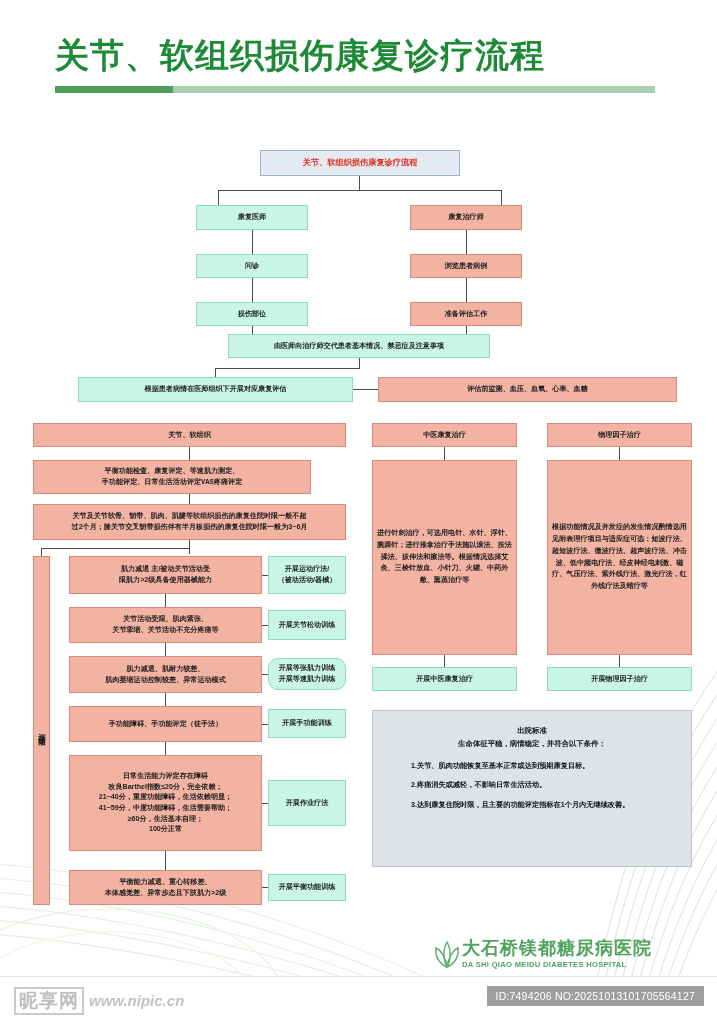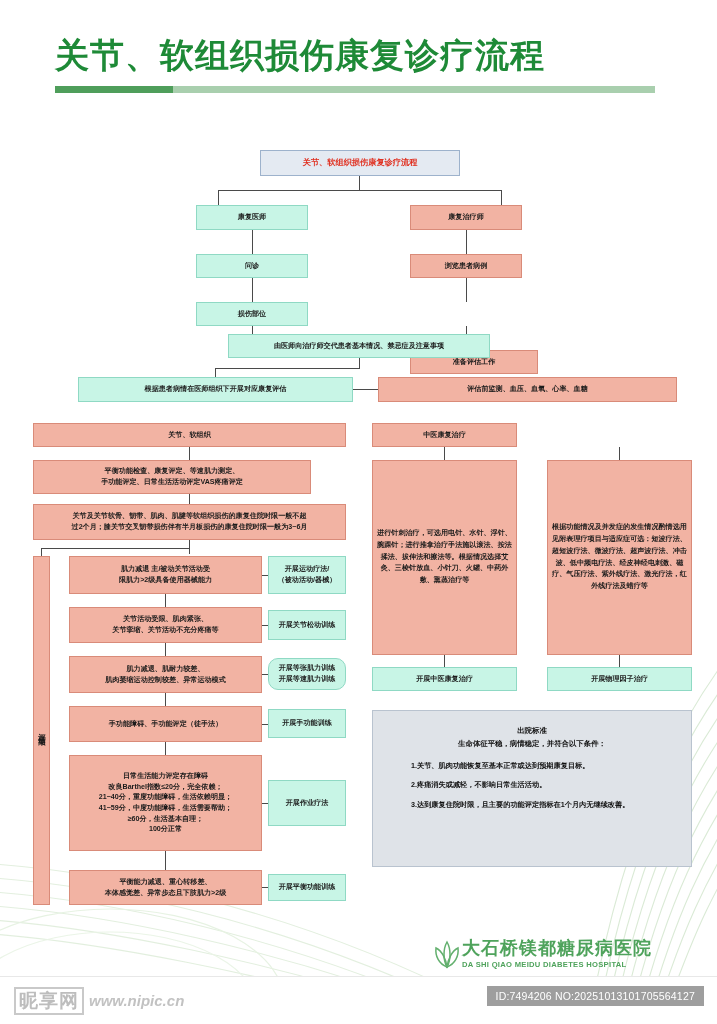--- a/index.html
+++ b/index.html
@@ -127,45 +127,46 @@
   <div class="node mint" style="left:196px;top:205px;width:112px;height:25px;">康复医师</div>
   <div class="ln lnv" style="left:252px;top:230px;height:24px;"></div>
   <div class="node mint" style="left:196px;top:254px;width:112px;height:24px;">问诊</div>
   <div class="ln lnv" style="left:252px;top:278px;height:24px;"></div>
   <div class="node mint" style="left:196px;top:302px;width:112px;height:24px;">损伤部位</div>
 
   <div class="node salmon" style="left:410px;top:205px;width:112px;height:25px;">康复治疗师</div>
   <div class="ln lnv" style="left:466px;top:230px;height:24px;"></div>
   <div class="node salmon" style="left:410px;top:254px;width:112px;height:24px;">浏览患者病例</div>
   <div class="ln lnv" style="left:466px;top:278px;height:24px;"></div>
-  <div class="node salmon" style="left:410px;top:302px;width:128px;height:24px;margin-top:48px;">准备评估工作</div>
+  <div class="node salmon" style="left:410px;top:302px;width:112px;height:24px;">准备评估工作</div>
 
   <div class="ln lnv" style="left:252px;top:326px;height:9px;"></div>
   <div class="ln lnv" style="left:466px;top:326px;height:9px;"></div>
   <div class="ln lnh" style="left:252px;top:335px;width:215px;"></div>
   <div class="ln lnv" style="left:359px;top:335px;height:5px;"></div>
 
   <div class="node mint" style="left:228px;top:334px;width:262px;height:24px;">由医师向治疗师交代患者基本情况、禁忌症及注意事项</div>
 
   <div class="ln lnv" style="left:359px;top:358px;height:10px;"></div>
   <div class="ln lnh" style="left:215px;top:368px;width:145px;"></div>
   <div class="ln lnv" style="left:215px;top:368px;height:10px;"></div>
 
   <div class="node mint" style="left:78px;top:377px;width:275px;height:25px;">根据患者病情在医师组织下开展对应康复评估</div>
   <div class="ln lnh" style="left:353px;top:389px;width:25px;"></div>
   <div class="node salmon" style="left:378px;top:377px;width:299px;height:25px;">评估前监测、血压、血氧、心率、血糖</div>
 
   <div class="node salmon" style="left:372px;top:423px;width:145px;height:24px;">中医康复治疗</div>
   <div class="node salmon" style="left:33px;top:423px;width:313px;height:24px;">关节、软组织</div>
+  <div class="node salmon" style="left:547px;top:423px;width:145px;height:24px;">物理因子治疗</div>
 
   <div class="ln lnv" style="left:189px;top:447px;height:13px;"></div>
   <div class="ln lnv" style="left:444px;top:447px;height:13px;"></div>
   <div class="ln lnv" style="left:619px;top:447px;height:13px;"></div>
 
-  <div class="node salmon" style="left:33px;top:460px;width:278px;height:34px;white-space:pre-line;">平衡功能检查、康复评定、等速肌力测定、
+  <div class="node salmon" style="left:33px;top:460px;width:278px;height:34px;white-space:pre-line;font-family:Liberation Mono, monospace;">平衡功能检查、康复评定、等速肌力测定、
 手功能评定、日常生活活动评定VAS疼痛评定</div>
   <div class="ln lnv" style="left:189px;top:494px;height:10px;"></div>
 
   <div class="node salmon" style="left:33px;top:504px;width:313px;height:36px;white-space:pre-line;">关节及关节软骨、韧带、肌肉、肌腱等软组织损伤的康复住院时限一般不超
 过2个月；膝关节交叉韧带损伤伴有半月板损伤的康复住院时限一般为3~6月</div>
 
   <div class="ln lnv" style="left:189px;top:540px;height:14px;"></div>
   <div class="ln lnh" style="left:41px;top:548px;width:149px;"></div>
   <div class="ln lnv" style="left:41px;top:548px;height:9px;"></div>
 

